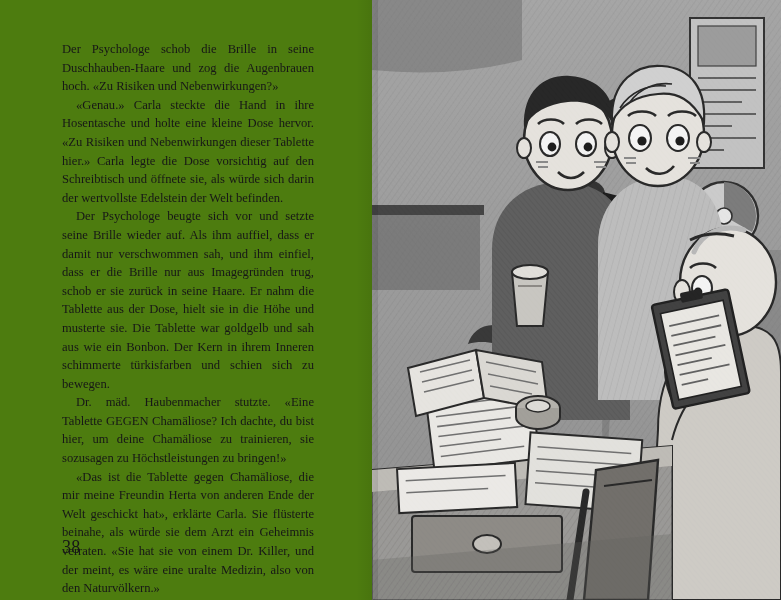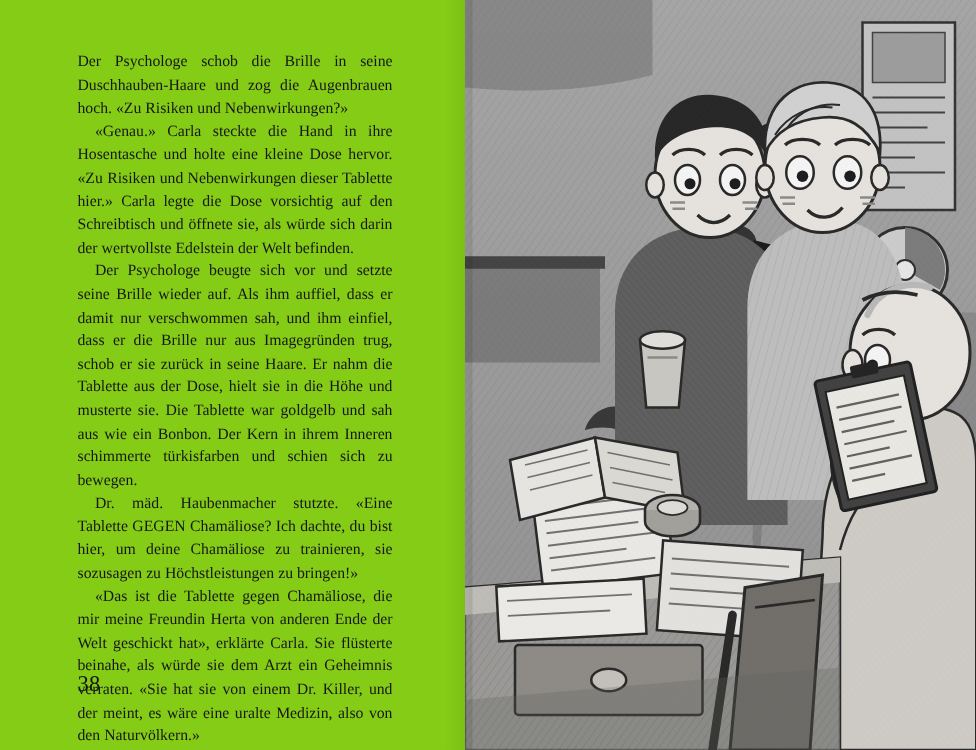--- a/index.html
+++ b/index.html
@@ -16,21 +16,21 @@
     font-family: "Liberation Serif", serif;
   }
 
   
   .text-page {
     position: absolute;
     left: 0;
     top: 0;
     width: 372px;
     height: 600px;
-    background: #84cc16;
+    background: #4d7c0f;
   }
   .text-col {
     position: absolute;
     left: 62px;
     top: 40px;
     width: 252px;
   }
   .para {
     margin: 0;
     font-size: 12.6px;

